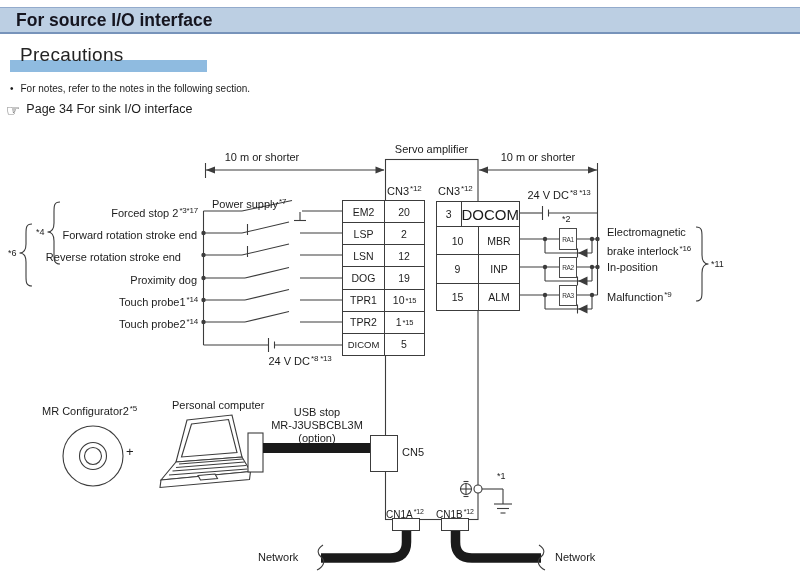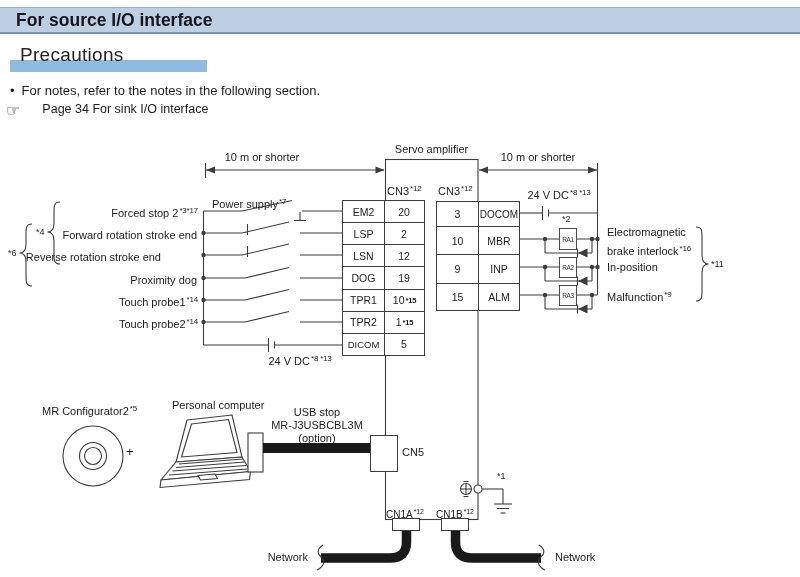--- a/index.html
+++ b/index.html
@@ -21,53 +21,53 @@
     color:#15151f; z-index:3;
   }
   .section-title {
     position:absolute; left:20px; top:44px; font-size:19px; color:#242424;
     z-index:3; letter-spacing:0.3px;
   }
   .section-bar {
     position:absolute; left:10px; top:60px; width:197px; height:12px;
     background: var(--section-bar, #8fbbe0); z-index:2;
   }
-  .note-line { position:absolute; left:10px; top:83px; font-size:13px; z-index:3; }
+  .note-line { position:absolute; left:10px; top:83px; font-size:10px; z-index:3; }
   .note-line .bullet { margin-right:7px; }
   .ref-line { position:absolute; left:6px; top:100px; z-index:3; cursor:pointer; }
   .ref-line .hand { font-size:16px; vertical-align:-2px; }
-  .ref-line .ref-text { font-size:12.5px; margin-left:22px; vertical-align:1px; }
+  .ref-line .ref-text { font-size:12.5px; margin-left:6px; vertical-align:1px; }
 
   
   .lbl { position:absolute; font-size:11px; line-height:13px; white-space:nowrap; z-index:2; }
   .sup { font-size:8px; vertical-align:3.5px; margin-left:1px; letter-spacing:-0.2px; }
   .small-note { font-size:9px; }
   .ctr { text-align:center; }
-  .rgt { text-align:right; }
+  .rgt { }
 
   
   .ltable {
     position:absolute; left:342px; top:200px; width:83px; height:156px;
     border:1px solid var(--diagram-line,#3c3c3c); background:#fff;
     display:flex; flex-direction:column; z-index:2;
   }
   .rtable {
     position:absolute; left:436px; top:201px; width:84px;
     border:1px solid var(--diagram-line,#3c3c3c); background:#fff;
     display:flex; flex-direction:column; z-index:2;
   }
   .trow { display:flex; border-top:1px solid var(--diagram-line,#3c3c3c); }
   .trow:first-child { border-top:none; }
   .ltable .trow { flex:1; }
   .cell-l { width:42px; border-right:1px solid var(--diagram-line,#3c3c3c);
             display:flex; align-items:center; justify-content:center;
             font-size:10.5px; }
   .cell-r { flex:1; display:flex; align-items:center; justify-content:center;
             font-size:10.5px; }
-  .cell-r .sup, .cell-l .sup { font-size:7.5px; vertical-align:3px;font-weight:bold; }
+  .cell-r .sup, .cell-l .sup { font-size:7.5px; vertical-align:3px; }
 
   
   .relay {
     position:absolute; left:559px; width:18px; background:#fff;
     border:1px solid #4a4a4a; font-size:6.5px; color:#333;
     display:flex; align-items:center; justify-content:center; z-index:2;
     letter-spacing:-0.3px;
   }
   .connector-box {
     position:absolute; background:#fff; border:1px solid var(--diagram-line,#3c3c3c);
@@ -245,21 +245,21 @@
 
   <div class="lbl" style="left:387px;top:182px"><span>CN3</span><span class="sup">*12</span></div>
   <div class="lbl" style="left:438px;top:182px"><span>CN3</span><span class="sup">*12</span></div>
 
   <div class="lbl ctr" style="left:516px;top:186px;width:86px"><span>24 V DC</span><span class="sup">*8 *13</span></div>
   <div class="lbl" style="left:212px;top:195px"><span>Power supply</span><span class="sup">*7</span></div>
   <div class="lbl ctr" style="left:250px;top:352px;width:100px"><span>24 V DC</span><span class="sup">*8 *13</span></div>
 
   <div class="lbl rgt" style="right:602px;top:204px"><span>Forced stop 2</span><span class="sup">*3*17</span></div>
   <div class="lbl rgt" style="right:602px;top:226px"><span>Forward rotation stroke end</span><span class="sup"></span></div>
-  <div class="lbl rgt" style="right:638px;top:248px"><span>Reverse rotation stroke end</span><span class="sup"></span></div>
+  <div class="lbl rgt" style="right:618px;top:248px"><span>Reverse rotation stroke end</span><span class="sup"></span></div>
   <div class="lbl rgt" style="right:602px;top:271px"><span>Proximity dog</span><span class="sup"></span></div>
   <div class="lbl rgt" style="right:602px;top:293px"><span>Touch probe1</span><span class="sup">*14</span></div>
   <div class="lbl rgt" style="right:602px;top:315px"><span>Touch probe2</span><span class="sup">*14</span></div>
 
   <div class="lbl small-note" style="left:36px;top:226px">*4</div>
   <div class="lbl small-note" style="left:8px;top:247px">*6</div>
   <div class="lbl small-note" style="left:562px;top:213px">*2</div>
   <div class="lbl small-note" style="left:497px;top:470px">*1</div>
   <div class="lbl small-note" style="left:711px;top:258px">*11</div>
 
@@ -316,21 +316,21 @@
         <div class="cell-r">
           <span>5</span>
           <span class="sup"></span>
         </div>
       </div>
   </div>
 
   <div class="rtable">
     <div class="trow" style="height:24px">
         <div class="cell-l">3</div>
-        <div class="cell-r" style="font-size:10px">DOCOM</div>
+        <div class="cell-r" style="font-size:15px">DOCOM</div>
       </div>
     <div class="trow" style="height:28px">
         <div class="cell-l">10</div>
         <div class="cell-r">MBR</div>
       </div>
     <div class="trow" style="height:29px">
         <div class="cell-l">9</div>
         <div class="cell-r">INP</div>
       </div>
     <div class="trow" style="height:27px">

